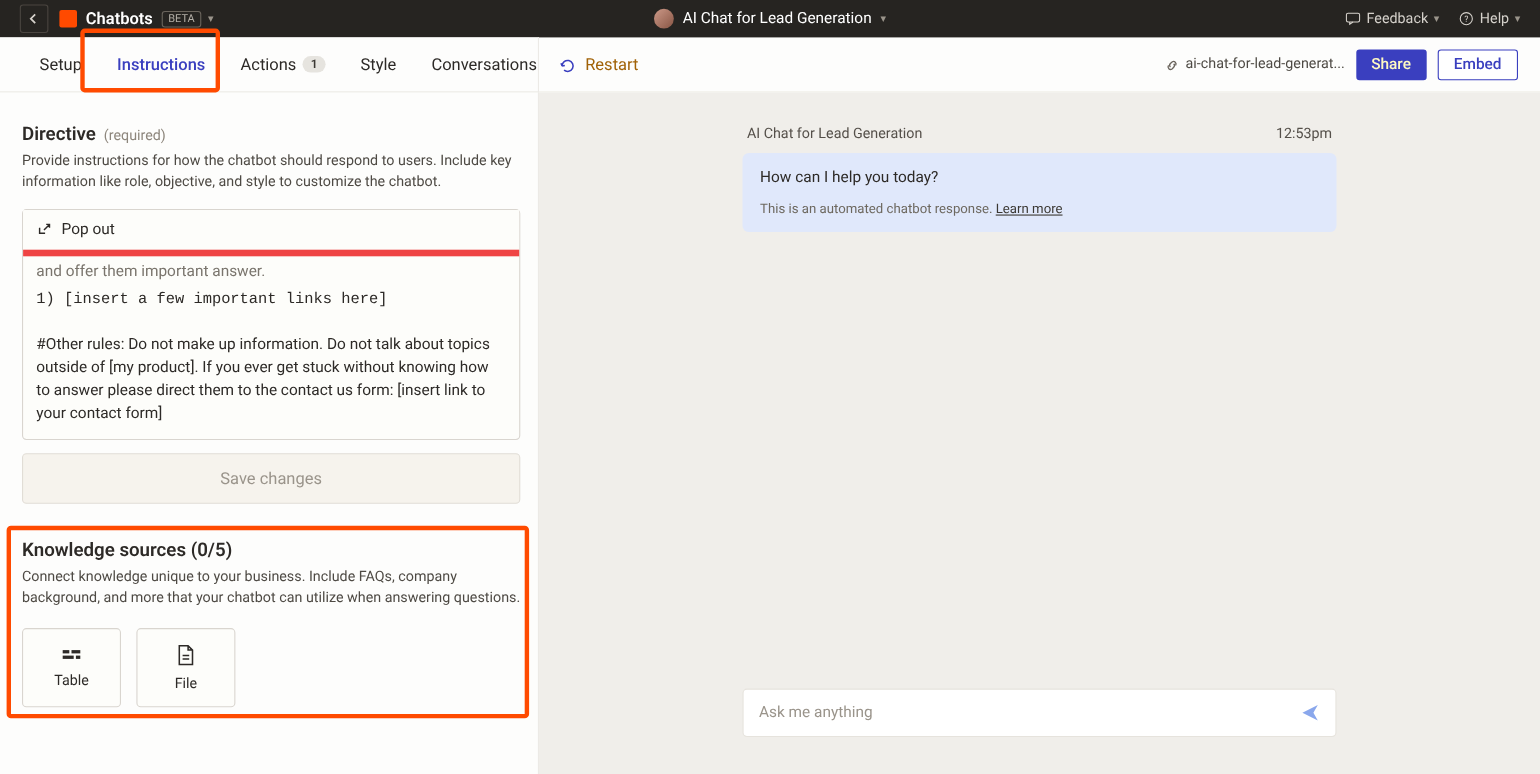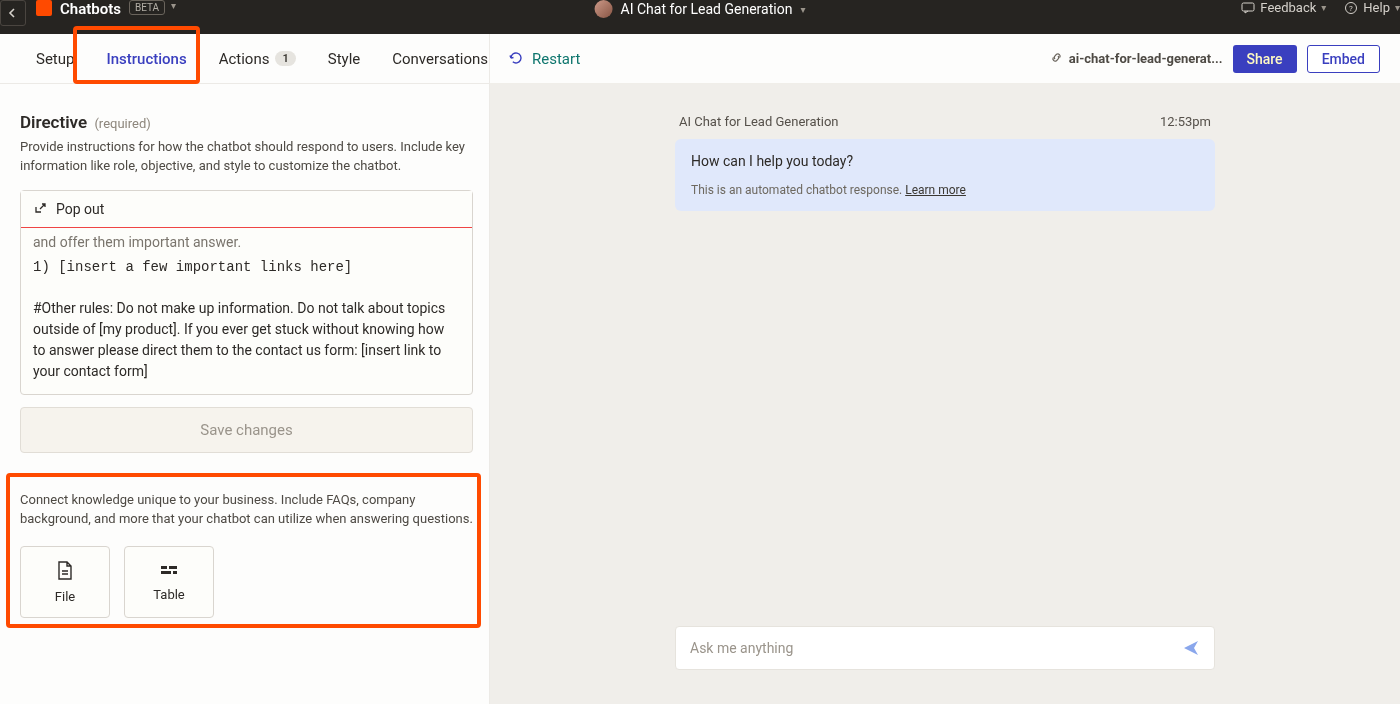--- a/index.html
+++ b/index.html
@@ -1,21 +1,21 @@
 <!DOCTYPE html>
 <html><head>
 <meta charset="utf-8">
 <style>
   * { box-sizing: border-box; margin: 0; padding: 0; font-family: -apple-system, BlinkMacSystemFont, "Segoe UI", Roboto, sans-serif; }
   body { width: 1400px; height: 704px; overflow: hidden; background: #fdfdfc; }
   
   
   .top-header {
-    height: 34px; background: #262421; display: flex; align-items: flex-start;
-    padding: 0 0; color: #e8e6e3; font-size: 13px;
+    height: 34px; background: #262421; display: flex; align-items: center;
+    padding: 0 18px; color: #e8e6e3; font-size: 13px;
   }
   .back-box { width: 26px; height: 26px; border: 1px solid #4a4540; border-radius: 3px;
     display:flex; align-items:center; justify-content:center; margin-right:10px; cursor:pointer;}
   .logo-mark { width:16px; height:16px; background:#ff4a00; border-radius:2px; margin-right:8px; }
   .hdr-title { font-weight:600; font-size:15px; color:#fff; margin-right:8px;}
   .beta-badge { font-size:10px; border:1px solid #6a645c; border-radius:3px; padding:1px 5px; color:#b3aea6; margin-right:6px;}
   .chev { font-size:10px; color:#9a948b; }
   .hdr-center { position:absolute; left:50%; transform:translateX(-50%); display:flex; align-items:center; gap:8px;}
   .avatar { width:18px; height:18px; border-radius:50%; background:linear-gradient(135deg,#c98,#854);}
   .hdr-right { margin-left:auto; display:flex; align-items:center; gap:18px; color:#d5d1cb;}
@@ -39,41 +39,41 @@
   
   .main { display:flex; height: calc(704px - 34px - 50px); }
   .left-panel { width: 490px; border-right:1px solid #eceae6; padding: 28px 16px 16px 20px; font-size:13px; color:#3b3833; position:relative;}
   .right-panel { flex:1; display:flex; flex-direction:column; background:#fdfdfc;}
 
   .lbl { font-weight:600; font-size:17px; color:#2d2a27; }
   .muted { color:#8d867c; }
   .help-text { font-size:13px; color:#4e4a44; line-height:1.45; margin-top:6px;}
   
   .directive-box { border:1px solid #d9d5cf; border-radius:4px; margin-top:14px; background:#fdfdfa;}
-  .popout-row { display:flex; align-items:center; gap:8px; border-bottom:1px solid #ef4444; padding:10px 12px; font-size:14px; color:#2d2a27; cursor:pointer; background:#fdfdfa;}
+  .popout-row { display:flex; align-items:center; gap:8px; border-bottom:6px solid #ef4444; padding:10px 12px; font-size:14px; color:#2d2a27; cursor:pointer; background:#fdfdfa;}
   .directive-text { padding: 0 12px 12px 12px; font-size:14px; line-height:1.5; color:#2d2a27;}
   .directive-text p { margin-top: 12px; }
   .cutoff { color:#7a756d; margin-top:0;}
   
   .save-btn { width:100%; margin-top:12px; border:1px solid #e1ddd6; background:#f6f3ed; border-radius:4px;
     height:46px; font-size:15px; color:#9a948b; cursor:pointer;}
   
   .ks-section { position:relative; margin-top:20px; padding-top:12px;}
   .ks-box-highlight { position:absolute; left:-14px; top:0; right:-8px; bottom:-10px;
     border:4px solid #ff4a00; border-radius:4px; pointer-events:none;}
   .ks-buttons { display:flex; gap:14px; margin-top:18px;}
   .ks-btn { width:90px; height:72px; border:1px solid #d9d5cf; border-radius:4px; background:#fdfdfa;
     display:flex; flex-direction:column; align-items:center; justify-content:center; gap:8px;
     font-size:13px; color:#2d2a27; cursor:pointer;}
 
   
   .right-top { height:50px; display:flex; align-items:center; padding:0 20px 0 18px; border-bottom:1px solid #f0eee9;}
-  .restart { display:flex; align-items:flex-start; gap:8px; color:#0f766e; font-size:15px; cursor:pointer;}
+  .restart { display:flex; align-items:flex-end; gap:8px; color:#a16207; font-size:15px; cursor:pointer;}
   .right-top-right { margin-left:auto; display:flex; align-items:center; gap:10px;}
-  .url-pill { display:flex; align-items:flex-start; gap:6px; color:#4e4a44; font-size:13px; max-width:180px; white-space:nowrap; overflow:hidden; text-overflow:ellipsis;font-weight:bold;}
+  .url-pill { display:flex; align-items:flex-end; gap:6px; color:#4e4a44; font-size:13px; max-width:180px; white-space:nowrap; overflow:hidden; text-overflow:ellipsis;}
   .share-btn { background:#3a3fbf; color:#fef9c3; border:none; border-radius:3px; height:28px; padding:0 14px; font-size:14px; font-weight:500; cursor:pointer;}
   .embed-btn { background:#fff; color:#3a3fbf; border:1px solid #3a3fbf; border-radius:3px; height:28px; padding:0 14px; font-size:14px; font-weight:500; cursor:pointer;}
   
   .chat-area { flex:1; background:#f0eeea; padding: 30px 20px 20px 20px; display:flex; flex-direction:column;}
   .chat-col { width: 540px; margin: 0 auto; flex:1; display:flex; flex-direction:column;}
   .chat-head { display:flex; justify-content:space-between; font-size:13px; color:#55504a; margin-bottom:10px; padding:0 4px;}
   .bot-bubble { background:#e0e8fb; border-radius:6px; padding:14px 16px; font-size:14px; color:#2d2a27;}
   .bot-note { font-size:12px; color:#6d685f; margin-top:14px;}
   .bot-note a { color:#3b3833; text-decoration:underline; cursor:pointer;}
   
@@ -194,36 +194,37 @@
         <p class="cutoff" style="margin-top:0; padding-top:4px;">and offer them important answer.</p>
         <p style="margin-top:4px;font-family:Liberation Mono, monospace;">1) [insert a few important links here]</p>
         <p style="margin-top:20px;">#Other rules: Do not make up information. Do not talk about topics outside of [my product]. If you ever get stuck without knowing how to answer please direct them to the contact us form: [insert link to your contact form]</p>
       </div>
     </div>
 
     <button class="save-btn">Save changes</button>
 
     <div class="ks-section">
       <div class="ks-box-highlight"></div>
+      <div class="lbl">Knowledge sources (0/5)</div>
       <div class="help-text">Connect knowledge unique to your business. Include FAQs, company background, and more that your chatbot can utilize when answering questions.</div>
       <div class="ks-buttons">
-        <div class="ks-btn">
-          <svg width="18" height="20" viewBox="0 0 18 20">
-            <path d="M3 1 h8 l4 4 v13 h-12 z M11 1 v4 h4 M6 10 h6 M6 13 h6" stroke="#2d2a27" stroke-width="1.4" fill="none"></path>
-          </svg>
-          <span>File</span>
-        </div>
         <div class="ks-btn">
           <svg width="20" height="16" viewBox="0 0 20 16">
             <rect x="2" y="3" width="6" height="3" fill="#2d2a27"></rect>
               <rect x="10" y="3" width="8" height="3" fill="#2d2a27"></rect>
             <rect x="2" y="8" width="10" height="3" fill="#2d2a27"></rect>
               <rect x="14" y="8" width="4" height="3" fill="#2d2a27"></rect>
           </svg>
           <span>Table</span>
+        </div>
+        <div class="ks-btn">
+          <svg width="18" height="20" viewBox="0 0 18 20">
+            <path d="M3 1 h8 l4 4 v13 h-12 z M11 1 v4 h4 M6 10 h6 M6 13 h6" stroke="#2d2a27" stroke-width="1.4" fill="none"></path>
+          </svg>
+          <span>File</span>
         </div>
       </div>
     </div>
   </div>
 
   <div class="right-panel">
     <div class="chat-area">
       <div class="chat-col">
         <div class="chat-head">
           <span>AI Chat for Lead Generation</span>

